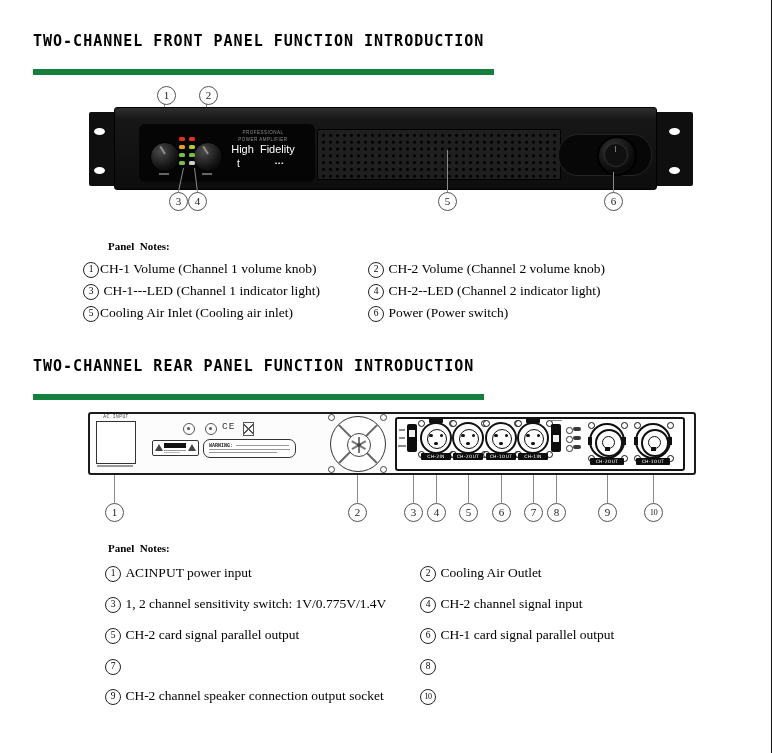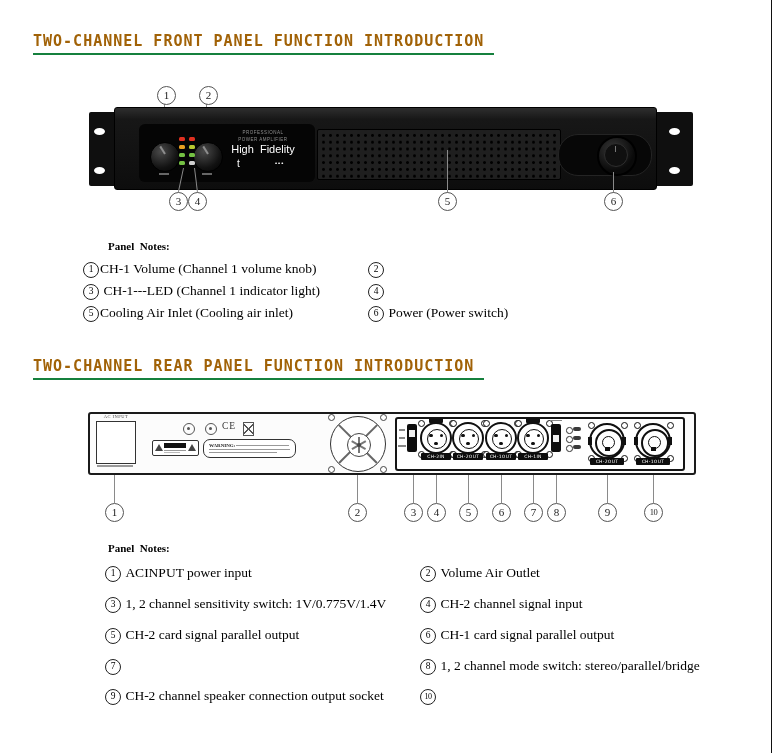--- a/index.html
+++ b/index.html
@@ -2,22 +2,22 @@
 <html><head>
 <meta charset="utf-8">
 <style>
   html,body{margin:0;padding:0;background:#fff;}
   #page{position:relative;width:772px;height:753px;background:#fff;overflow:hidden;
         font-family:"Liberation Serif","DejaVu Serif",serif;color:#111;}
   .abs{position:absolute;}
 
   
   .sec-title{position:absolute;font-family:"DejaVu Sans Mono","Liberation Mono",monospace;
-    font-weight:bold;font-size:15px;letter-spacing:1px;color:#a16207;
-    border-bottom:2px solid #15803d;padding:0 10px 3px 0;white-space:pre;}
+    font-weight:bold;font-size:15px;letter-spacing:1px;color:#000000;
+    border-bottom:6px solid #15803d;padding:0 10px 19px 0;white-space:pre;}
 
   
   .notes-heading{position:absolute;font-weight:bold;font-size:11px;white-space:pre;color:#000;}
   .note{position:absolute;font-size:13.5px;white-space:pre;color:#000;display:flex;align-items:flex-start;}
   .cnum{display:inline-flex;width:14px;height:14px;border:1px solid #222;border-radius:50%;
     align-items:center;justify-content:center;font-size:9.5px;line-height:1;
     font-family:"Liberation Serif",serif;flex:none;margin-top:1px;margin-right:1px;}
   .cnum.sm{font-size:8px;letter-spacing:-0.5px;}
   .ntext{white-space:pre-wrap;}
 
@@ -50,21 +50,21 @@
     background-image:radial-gradient(circle,#000 1.3px,rgba(0,0,0,0) 1.5px);
     background-size:7px 6.8px;background-position:2px 2px;border:1px solid #000;}
   .pwr-recess{position:absolute;background:#070707;border:1px solid #242424;border-radius:20px;}
   .pwr-btn{position:absolute;width:36px;height:36px;border-radius:50%;border:2px solid #000;
     background:radial-gradient(circle at 38% 32%,#363636,#0a0a0a 65%);}
   .pwr-inner{position:absolute;width:22px;height:22px;border-radius:50%;border:1px solid #2e2e2e;background:#101010;}
   .pwr-mark{position:absolute;width:1.5px;height:6px;background:#777;}
 
   
   .rpanel{position:absolute;background:#fcfcfc;border:2px solid #1b1b1b;border-radius:3px;}
-  .rtext-tiny{position:absolute;font-family:Liberation Serif, serif;color:#444;white-space:nowrap;}
+  .rtext-tiny{position:absolute;font-family:Liberation Mono, monospace;color:#444;white-space:nowrap;}
   .box{position:absolute;border:1.3px solid #333;background:#fff;}
   .gbar{position:absolute;background:#999;}
   .certcirc{position:absolute;width:10px;height:10px;border:1.2px solid #555;border-radius:50%;}
   .certcirc i{position:absolute;left:3px;top:3px;width:3px;height:3px;background:#555;border-radius:50%;}
   .certx{position:absolute;width:9px;height:12px;border:1px solid #555;
     background:linear-gradient(45deg,transparent 45%,#555 45%,#555 55%,transparent 55%),
                linear-gradient(-45deg,transparent 45%,#555 45%,#555 55%,transparent 55%);}
   .wtri{position:absolute;width:0;height:0;border-left:4px solid transparent;
     border-right:4px solid transparent;border-bottom:7px solid #444;}
   .fan-outer{position:absolute;width:54px;height:54px;border:1.5px solid #333;border-radius:50%;background:#fff;}
@@ -178,27 +178,27 @@
         <span>6</span>
       </div>
   </div>
 
   <div class="notes-heading" style="left:108px;top:240px;">Panel  Notes:</div>
 
   <div class="note" style="left:83px;top:261px;">
     <span class="cnum">1</span><span class="ntext">CH-1 Volume (Channel 1 volume knob)</span>
   </div>
   <div class="note" style="left:368px;top:261px;">
-    <span class="cnum">2</span>
+    <span class="cnum">2</span><span class="ntext"> CH-2 Volume (Channel 2 volume knob)</span>
   </div>
   <div class="note" style="left:83px;top:283px;">
     <span class="cnum">3</span><span class="ntext"> CH-1---LED (Channel 1 indicator light)</span>
   </div>
   <div class="note" style="left:368px;top:283px;">
-    <span class="cnum">4</span>
+    <span class="cnum">4</span><span class="ntext"> CH-2--LED (Channel 2 indicator light)</span>
   </div>
   <div class="note" style="left:83px;top:305px;">
     <span class="cnum">5</span><span class="ntext">Cooling Air Inlet (Cooling air inlet)</span>
   </div>
   <div class="note" style="left:368px;top:305px;">
     <span class="cnum">6</span><span class="ntext"> Power (Power switch)</span>
   </div>
 
   <div class="sec-title" style="left:33px;top:357px;">TWO-CHANNEL REAR PANEL FUNCTION INTRODUCTION</div>
 
@@ -392,39 +392,39 @@
         <span>10</span>
       </div>
   </div>
 
   <div class="notes-heading" style="left:108px;top:542px;">Panel  Notes:</div>
 
   <div class="note" style="left:105px;top:565px;">
     <span class="cnum">1</span><span class="ntext"> ACINPUT power input</span>
   </div>
   <div class="note" style="left:420px;top:565px;">
-    <span class="cnum">2</span><span class="ntext"> Volume Air Outlet</span>
+    <span class="cnum">2</span><span class="ntext"> Cooling Air Outlet</span>
   </div>
   <div class="note" style="left:105px;top:596px;">
     <span class="cnum">3</span><span class="ntext"> 1, 2 channel sensitivity switch: 1V/0.775V/1.4V</span>
   </div>
   <div class="note" style="left:420px;top:596px;">
     <span class="cnum">4</span><span class="ntext"> CH-2 channel signal input</span>
   </div>
   <div class="note" style="left:105px;top:627px;">
     <span class="cnum">5</span><span class="ntext"> CH-2 card signal parallel output</span>
   </div>
   <div class="note" style="left:420px;top:627px;">
     <span class="cnum">6</span><span class="ntext"> CH-1 card signal parallel output</span>
   </div>
   <div class="note" style="left:105px;top:658px;">
     <span class="cnum">7</span>
   </div>
   <div class="note" style="left:420px;top:658px;">
-    <span class="cnum">8</span><span class="ntext"> 1, 2 channel mode switch: stereo/parallel/bridge</span>
+    <span class="cnum">8</span>
   </div>
   <div class="note" style="left:105px;top:688px;">
     <span class="cnum">9</span><span class="ntext"> CH-2 channel speaker connection output socket</span>
   </div>
   <div class="note" style="left:420px;top:688px;">
     <span class="cnum sm">10</span>
   </div>
 
   <div class="scan-edge"></div>
 </div>

